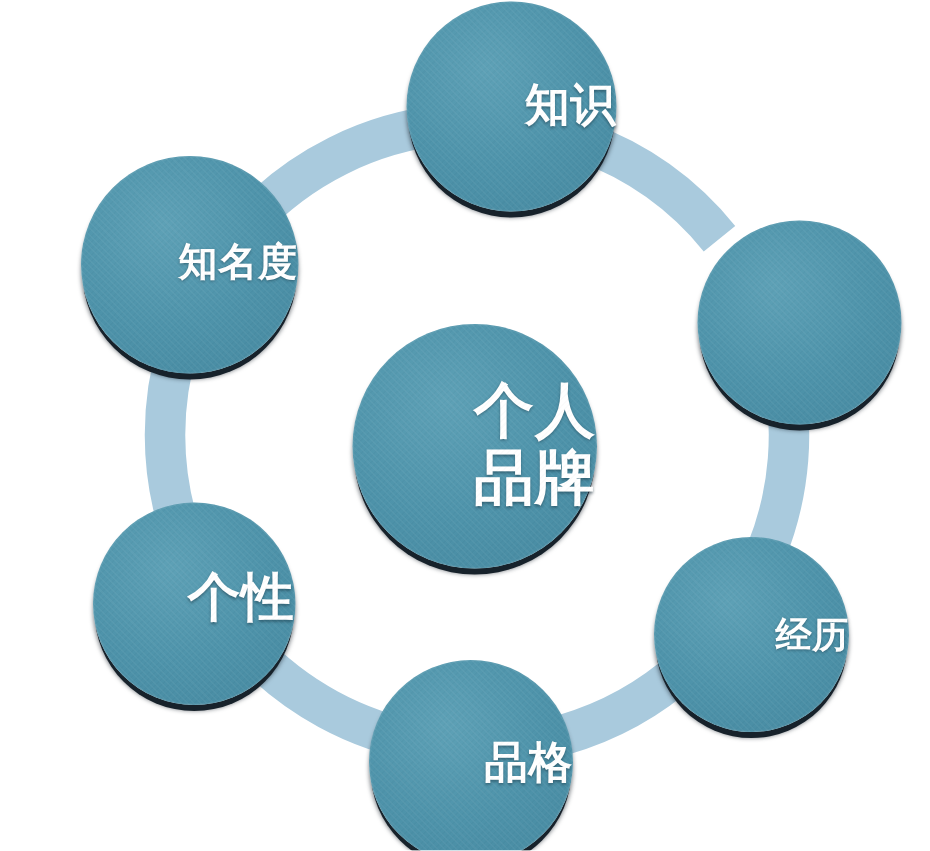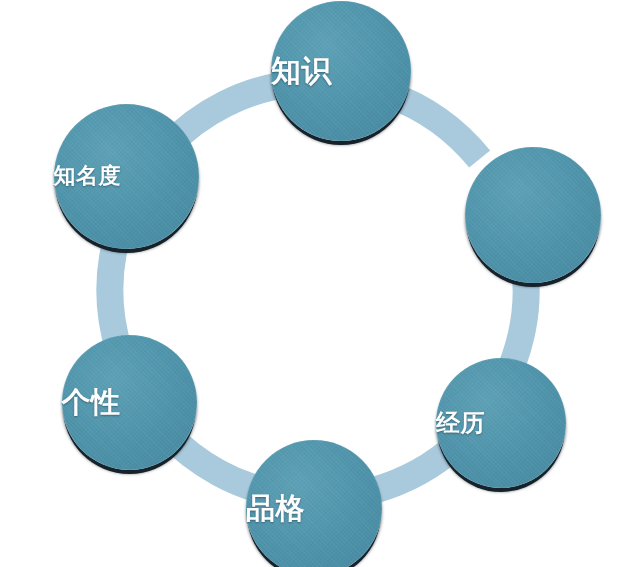--- a/index.html
+++ b/index.html
@@ -20,21 +20,21 @@
     left: 0;
     top: 0;
     width: 620px;
     height: 567px;
   }
   .node {
     position: absolute;
     border-radius: 50%;
     display: flex;
     align-items: center;
-    justify-content: flex-start;
+    justify-content: flex-end;
     text-align: center;
     color: #ffffff;
     font-weight: 700;
     line-height: 1.12;
     letter-spacing: 0.02em;
     box-sizing: border-box;
     background: radial-gradient(circle at 38% 32%, #5ea1b6 0%, #4e93aa 52%, #46889f 100%);
     box-shadow:
       0 5px 0 -1px #17222b,
       0 4px 3px 0 rgba(20,30,38,0.55),
@@ -72,21 +72,21 @@
     <g id="ring-group" fill="none" stroke-linecap="butt">
         <path d="M 165.88 148.14 A 208 208 0 0 1 296.26 83.14" stroke="#a9cadd" stroke-width="27" fill="none" stroke-linecap="butt"></path>
         <path d="M 389.14 94.54 A 208 208 0 0 1 479.65 159.10" stroke="#a9cadd" stroke-width="27" fill="none" stroke-linecap="butt"></path>
         <path d="M 520.67 243.21 A 208 208 0 0 1 510.85 367.92" stroke="#a9cadd" stroke-width="27" fill="none" stroke-linecap="butt"></path>
         <path d="M 457.18 444.57 A 208 208 0 0 1 375.33 489.94" stroke="#a9cadd" stroke-width="27" fill="none" stroke-linecap="butt"></path>
         <path d="M 281.88 494.84 A 208 208 0 0 1 165.88 431.86" stroke="#a9cadd" stroke-width="27" fill="none" stroke-linecap="butt"></path>
         <path d="M 119.09 350.81 A 208 208 0 0 1 119.09 229.19" stroke="#a9cadd" stroke-width="27" fill="none" stroke-linecap="butt"></path>
       </g>
   </svg>
 
-  <div class="node" id="node-reputation" style="width: 145px; height: 145px; left: 53.5px; top: 103.5px; font-size: 22px;">
+  <div class="node" id="node-reputation" style="width: 145px; height: 145px; left: 53.5px; top: 103.5px; font-size: 26px;">
     <span class="grain"></span>
     <span class="lbl">知名度</span>
   </div>
 
   <div class="node" id="node-knowledge" style="width: 140px; height: 140px; left: 271px; top: 1px; font-size: 30px;">
     <span class="grain"></span>
     <span class="lbl">知识</span>
   </div>
 
   <div class="node" id="node-skills" style="width: 136px; height: 136px; left: 465px; top: 147px; font-size: 29px;">
@@ -96,19 +96,24 @@
   <div class="node" id="node-experience" style="width: 130px; height: 130px; left: 436px; top: 358px; font-size: 24px;">
     <span class="grain"></span>
     <span class="lbl">经历</span>
   </div>
 
   <div class="node" id="node-character" style="width: 136px; height: 136px; left: 246px; top: 440px; font-size: 29px;">
     <span class="grain"></span>
     <span class="lbl">品格</span>
   </div>
 
-  <div class="node" id="node-personality" style="width: 135px; height: 135px; left: 61.5px; top: 334.5px; font-size: 29px;">
+  <div class="node" id="node-personality" style="width: 135px; height: 135px; left: 61.5px; top: 334.5px; font-size: 35px; font-family: Liberation Mono, monospace;">
     <span class="grain"></span>
     <span class="lbl">个性</span>
   </div>
 
+  <div class="node" id="node-center" style="width: 163px; height: 163px; left: 234.5px; top: 215.5px; font-size: 40px;">
+    <span class="grain"></span>
+    <span class="lbl">个人
+品牌</span>
+  </div>
 
 </div>
 
 </body></html>

